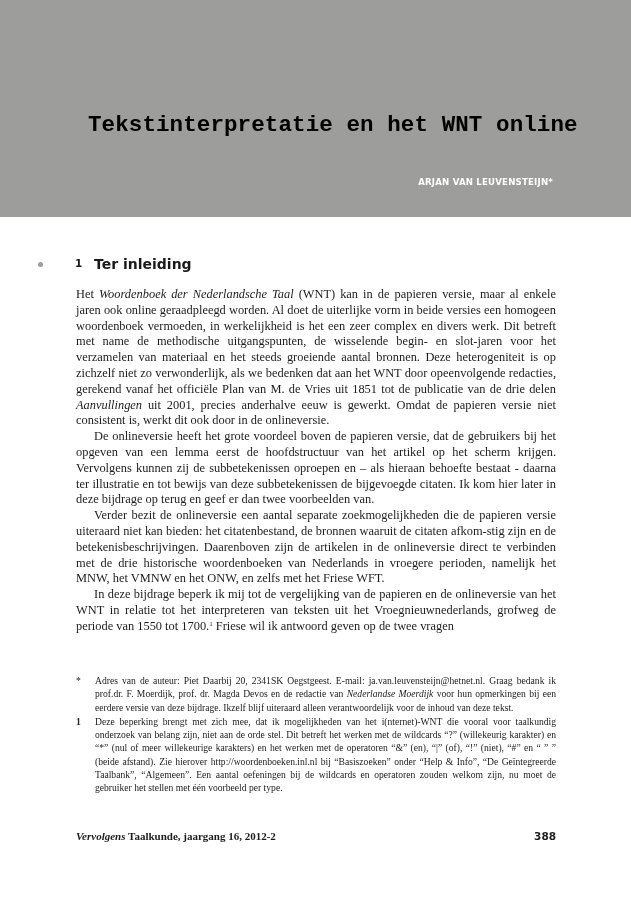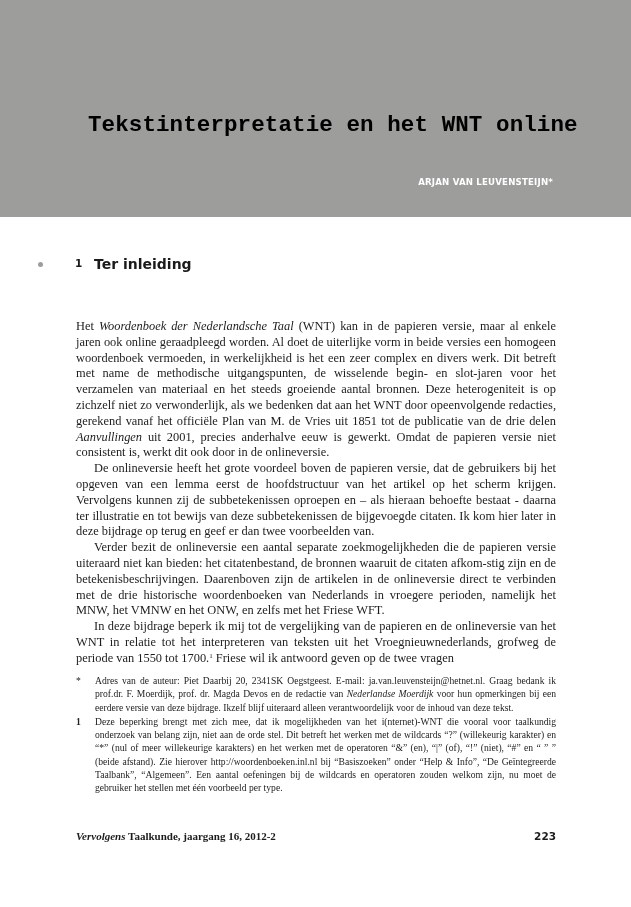--- a/index.html
+++ b/index.html
@@ -27,21 +27,21 @@
       position: absolute; left: 75px; top: 257px;
       font-family: "DejaVu Sans", sans-serif; font-weight: bold; font-size: 10.5px;
     }
     .section-title {
       position: absolute; left: 94px; top: 256px;
       font-family: "DejaVu Sans", sans-serif; font-weight: bold; font-size: 14px;
     }
     .body-text {
       position: absolute; left: 76px; top: 287px; width: 480px;
       font-size: 10.6px; line-height: 15.8px; text-align: justify; color: #1c1c1c;
-      font-family: "Liberation Serif", serif; font-size: 12.4px; margin-top: 32px;
+      font-family: "Liberation Serif", serif; font-size: 12.4px;
     }
     .body-text p { margin: 0; }
     .body-text p.indent { text-indent: 18px; }
     .footnotes {
       position: absolute; left: 76px; top: 674px; width: 480px;
       font-family: "Liberation Serif", serif; font-size: 9.6px; line-height: 13.3px; color: #222;
     }
     .fn { position: relative; padding-left: 19px; margin-bottom: 1px; text-align: justify; }
     .fn-mark { position: absolute; left: 0; top: 0; }
     .fn-mark.bold { font-weight: bold; }
@@ -79,14 +79,14 @@
     <span>Adres van de auteur: Piet Daarbij 20, 2341SK Oegstgeest. E-mail: ja.van.leuvensteijn@hetnet.nl. Graag bedank ik prof.dr. F. Moerdijk, prof. dr. Magda Devos en de redactie van </span><em>Nederlandse Moerdijk</em><span> voor hun opmerkingen bij een eerdere versie van deze bijdrage. Ikzelf blijf uiteraard alleen verantwoordelijk voor de inhoud van deze tekst.</span>
   </div>
   <div class="fn">
     <span class="fn-mark bold">1</span>
     <span>Deze beperking brengt met zich mee, dat ik mogelijkheden van het i(nternet)-WNT die vooral voor taalkundig onderzoek van belang zijn, niet aan de orde stel. Dit betreft het werken met de wildcards “?” (willekeurig karakter) en “*” (nul of meer willekeurige karakters) en het werken met de operatoren “&amp;” (en), “|” (of), “!” (niet), “#” en “ ” ” (beide afstand). Zie hierover http://woordenboeken.inl.nl bij “Basiszoeken” onder “Help &amp; Info”, “De Geïntegreerde Taalbank”, “Algemeen”. Een aantal oefeningen bij de wildcards en operatoren zouden welkom zijn, nu moet de gebruiker het stellen met één voorbeeld per type.</span>
   </div>
 </div>
 
 <div class="footer">
   <span class="journal-italic">Vervolgens</span><span> Taalkunde, jaargang 16, 2012-2</span>
-  <span class="page-num">223</span>
+  <span class="page-num">388</span>
 </div>
 
 </body></html>

